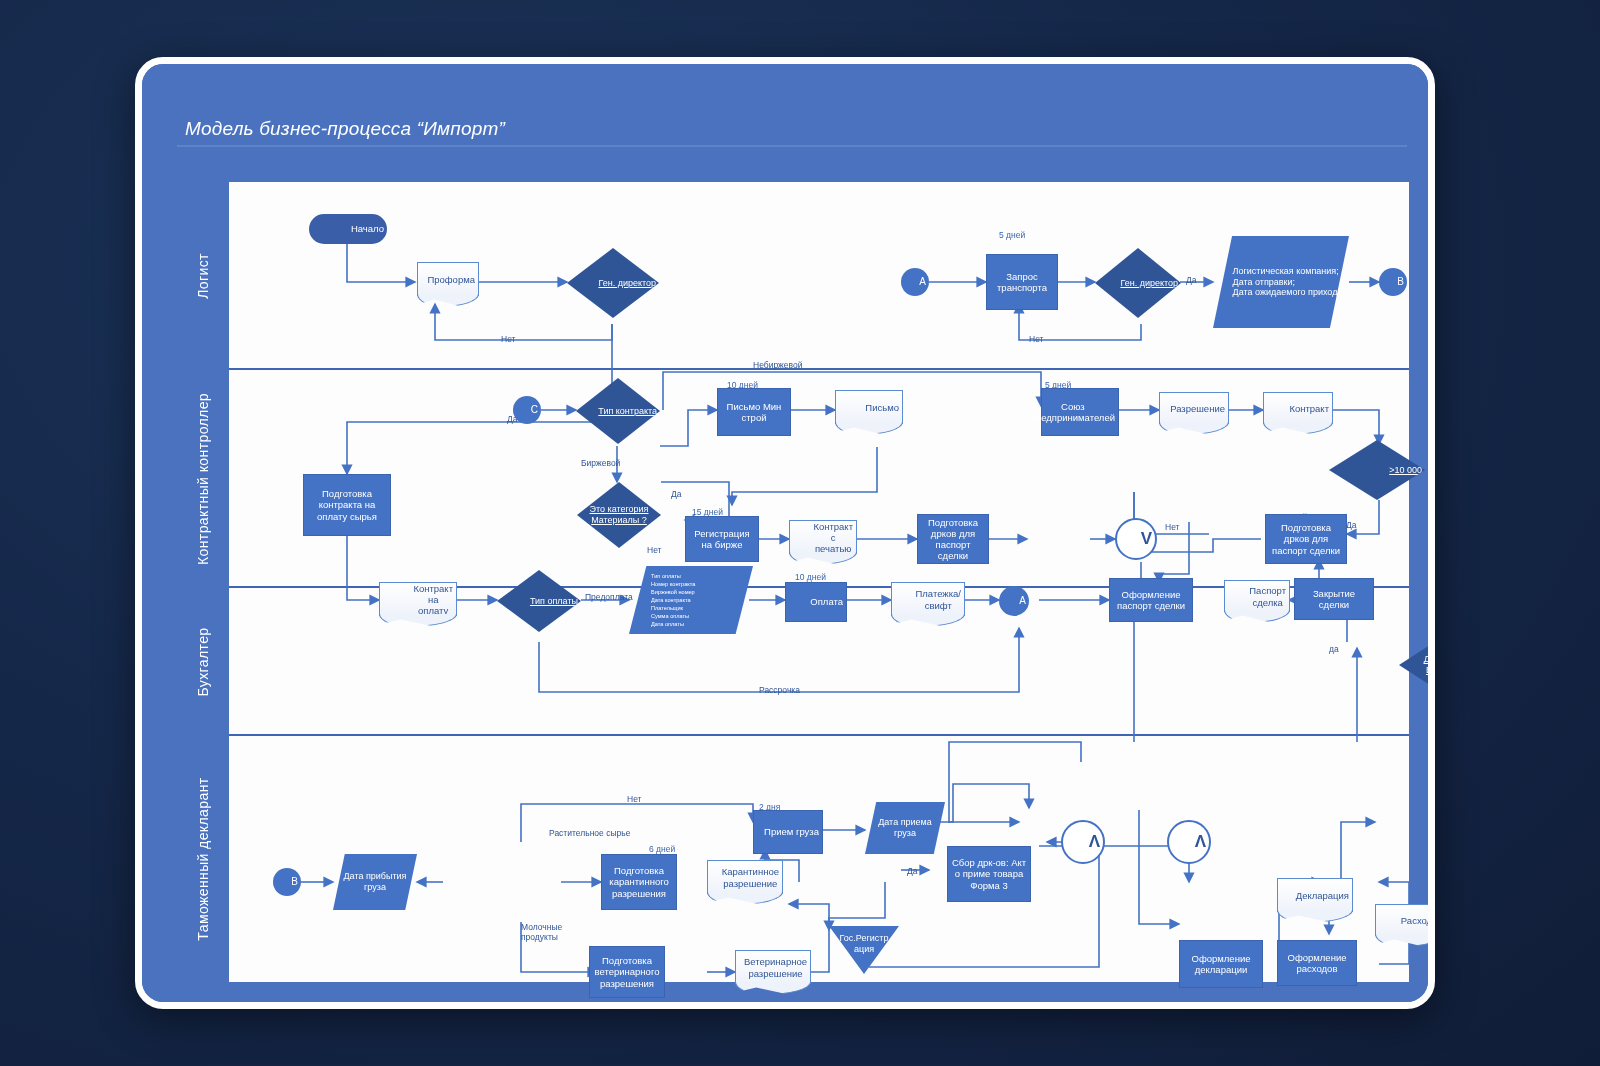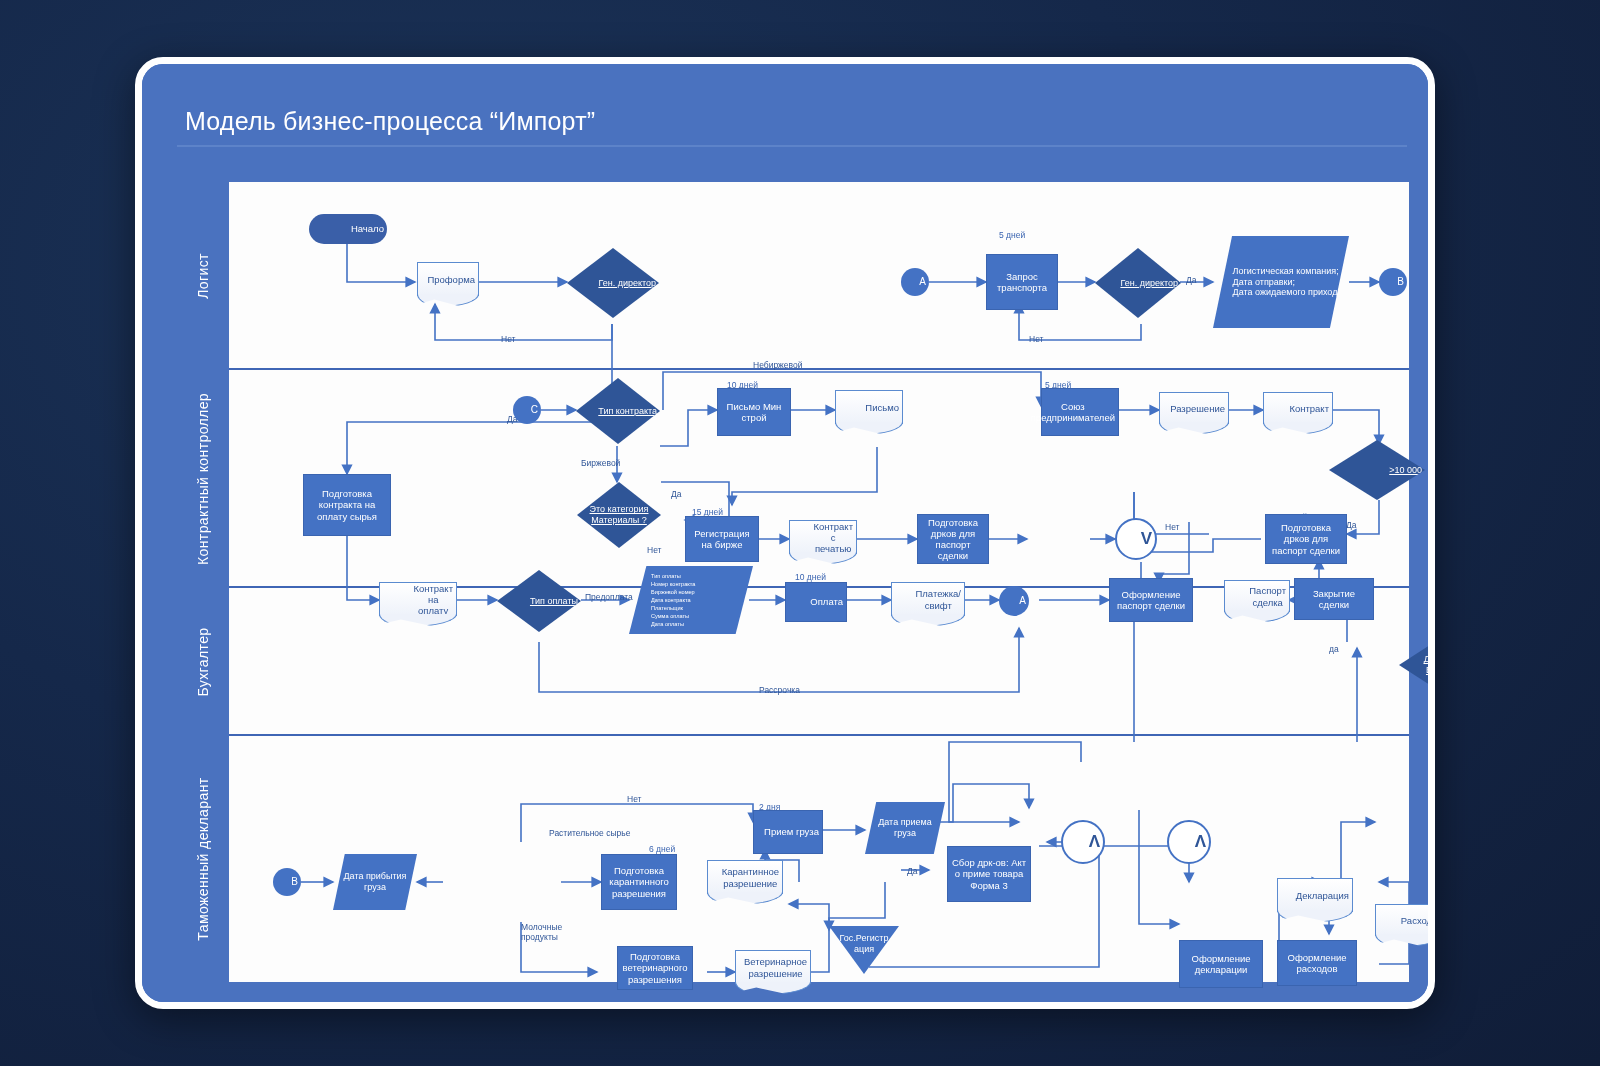--- a/index.html
+++ b/index.html
@@ -15,24 +15,25 @@
     box-sizing:border-box;
     box-shadow:0 10px 40px rgba(0,0,0,.45);
     overflow:hidden;background:#3f6bbd;
   }
   #sheet{
     position:absolute;left:0;top:0;width:100%;height:100%;
     background:#4a72bf;overflow:hidden;
   }
   
   #titlebar{
-    position:absolute;left:35px;top:33px;width:1230px;height:48px;
-    background:#4a72bf;color:#fff;font-size:25px;
+    position:absolute;left:35px;top:41px;width:1230px;height:48px;
+    background:#4a72bf;color:#fff;font-size:19px;
     display:flex;align-items:center;padding-left:8px;box-sizing:border-box;
     letter-spacing:.2px;
+    font-style:italic;
   }
   #titlerule{position:absolute;left:35px;top:81px;width:1230px;height:2px;background:#5d83c9;}
   #subbar{position:absolute;left:35px;top:83px;width:1230px;height:35px;background:#4a72bf;}
 
   
   #lanes{position:absolute;left:35px;top:118px;width:1232px;height:800px;}
   .lane{position:absolute;left:0;width:100%;}
   .lane-label{
     position:absolute;left:0;top:0;width:52px;height:100%;
     background:#4a72bf;color:#fff;border-bottom:2px solid #ffffff;
@@ -350,21 +351,21 @@
       <div class="lbl" style="left:398px;top:612px">Нет</div>
       <div class="lbl" style="left:320px;top:646px">Растительное сырье</div>
       <div class="lbl" style="left:292px;top:740px;width:60px;white-space:normal">Молочные продукты</div>
       <div class="lbl days" style="left:420px;top:662px">6 дней</div>
       <div class="node proc" style="left:372px;top:672px;width:76px;height:56px">
           <span class="n-text">Подготовка карантинного разрешения</span>
         </div>
       <div class="node doc" style="left:478px;top:678px;width:76px;height:34px">
           <span class="n-text">Карантинное разрешение</span>
         </div>
-      <div class="node proc" style="left:388px;top:764px;width:76px;height:44px">
+      <div class="node proc" style="left:360px;top:764px;width:76px;height:52px">
           <span class="n-text">Подготовка ветеринарного разрешения</span>
         </div>
       <div class="node doc" style="left:506px;top:768px;width:76px;height:34px">
           <span class="n-text">Ветеринарное разрешение</span>
         </div>
 
       <div class="lbl days" style="left:530px;top:620px">2 дня</div>
       <div class="node proc" style="left:524px;top:628px;width:70px;height:44px">
           <span class="n-text">Прием груза</span>
         </div>

